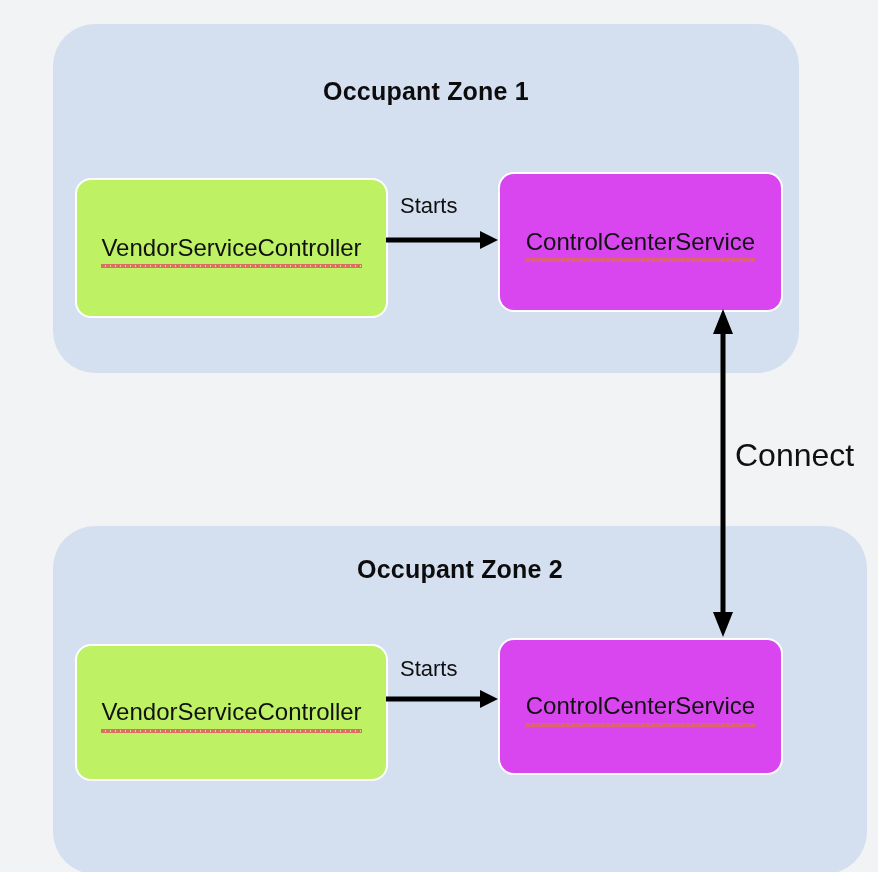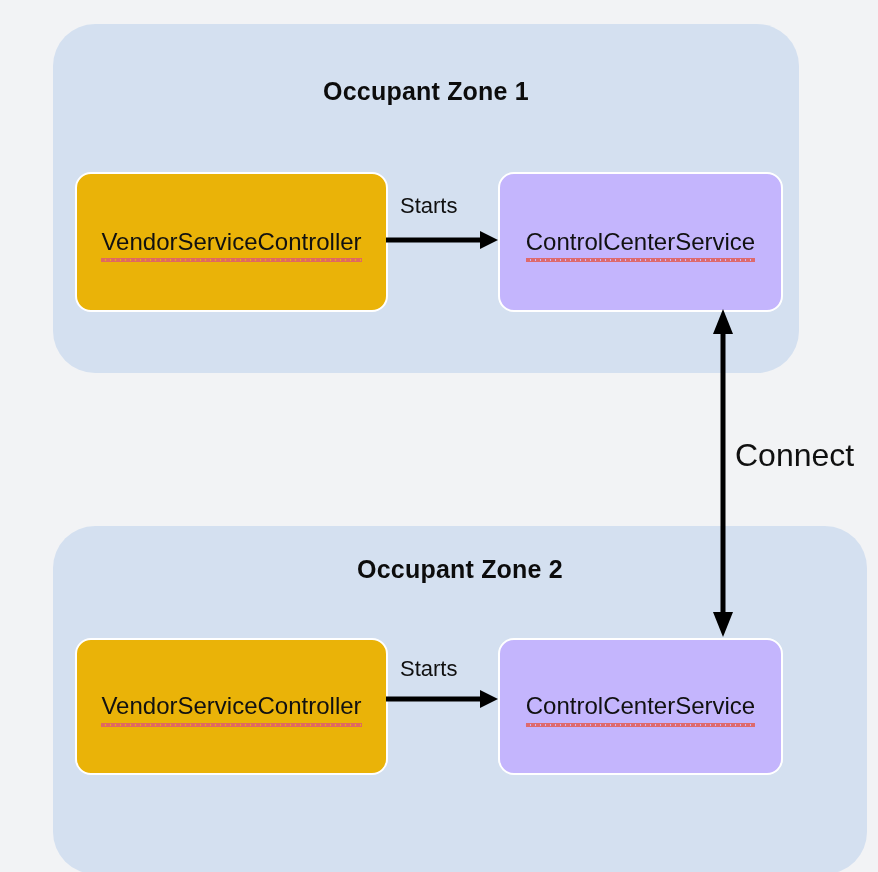--- a/index.html
+++ b/index.html
@@ -46,22 +46,22 @@
   
   .node {
     position: absolute;
     box-sizing: border-box;
     border: 2px solid #ffffff;
     border-radius: 16px;
     display: flex;
     align-items: center;
     justify-content: center;
   }
-  .node-purple { background: #eab308; }
-  .node-green  { background: #c4b5fd; }
+  .node-purple { background: #bef264; margin-top: 6px; }
+  .node-green  { background: #d946ef; }
 
   .node-label {
     font-size: 24px;
     color: #111111;
     white-space: nowrap;
     position: relative;
     display: inline-block;
     line-height: 1.1;
   }
   

